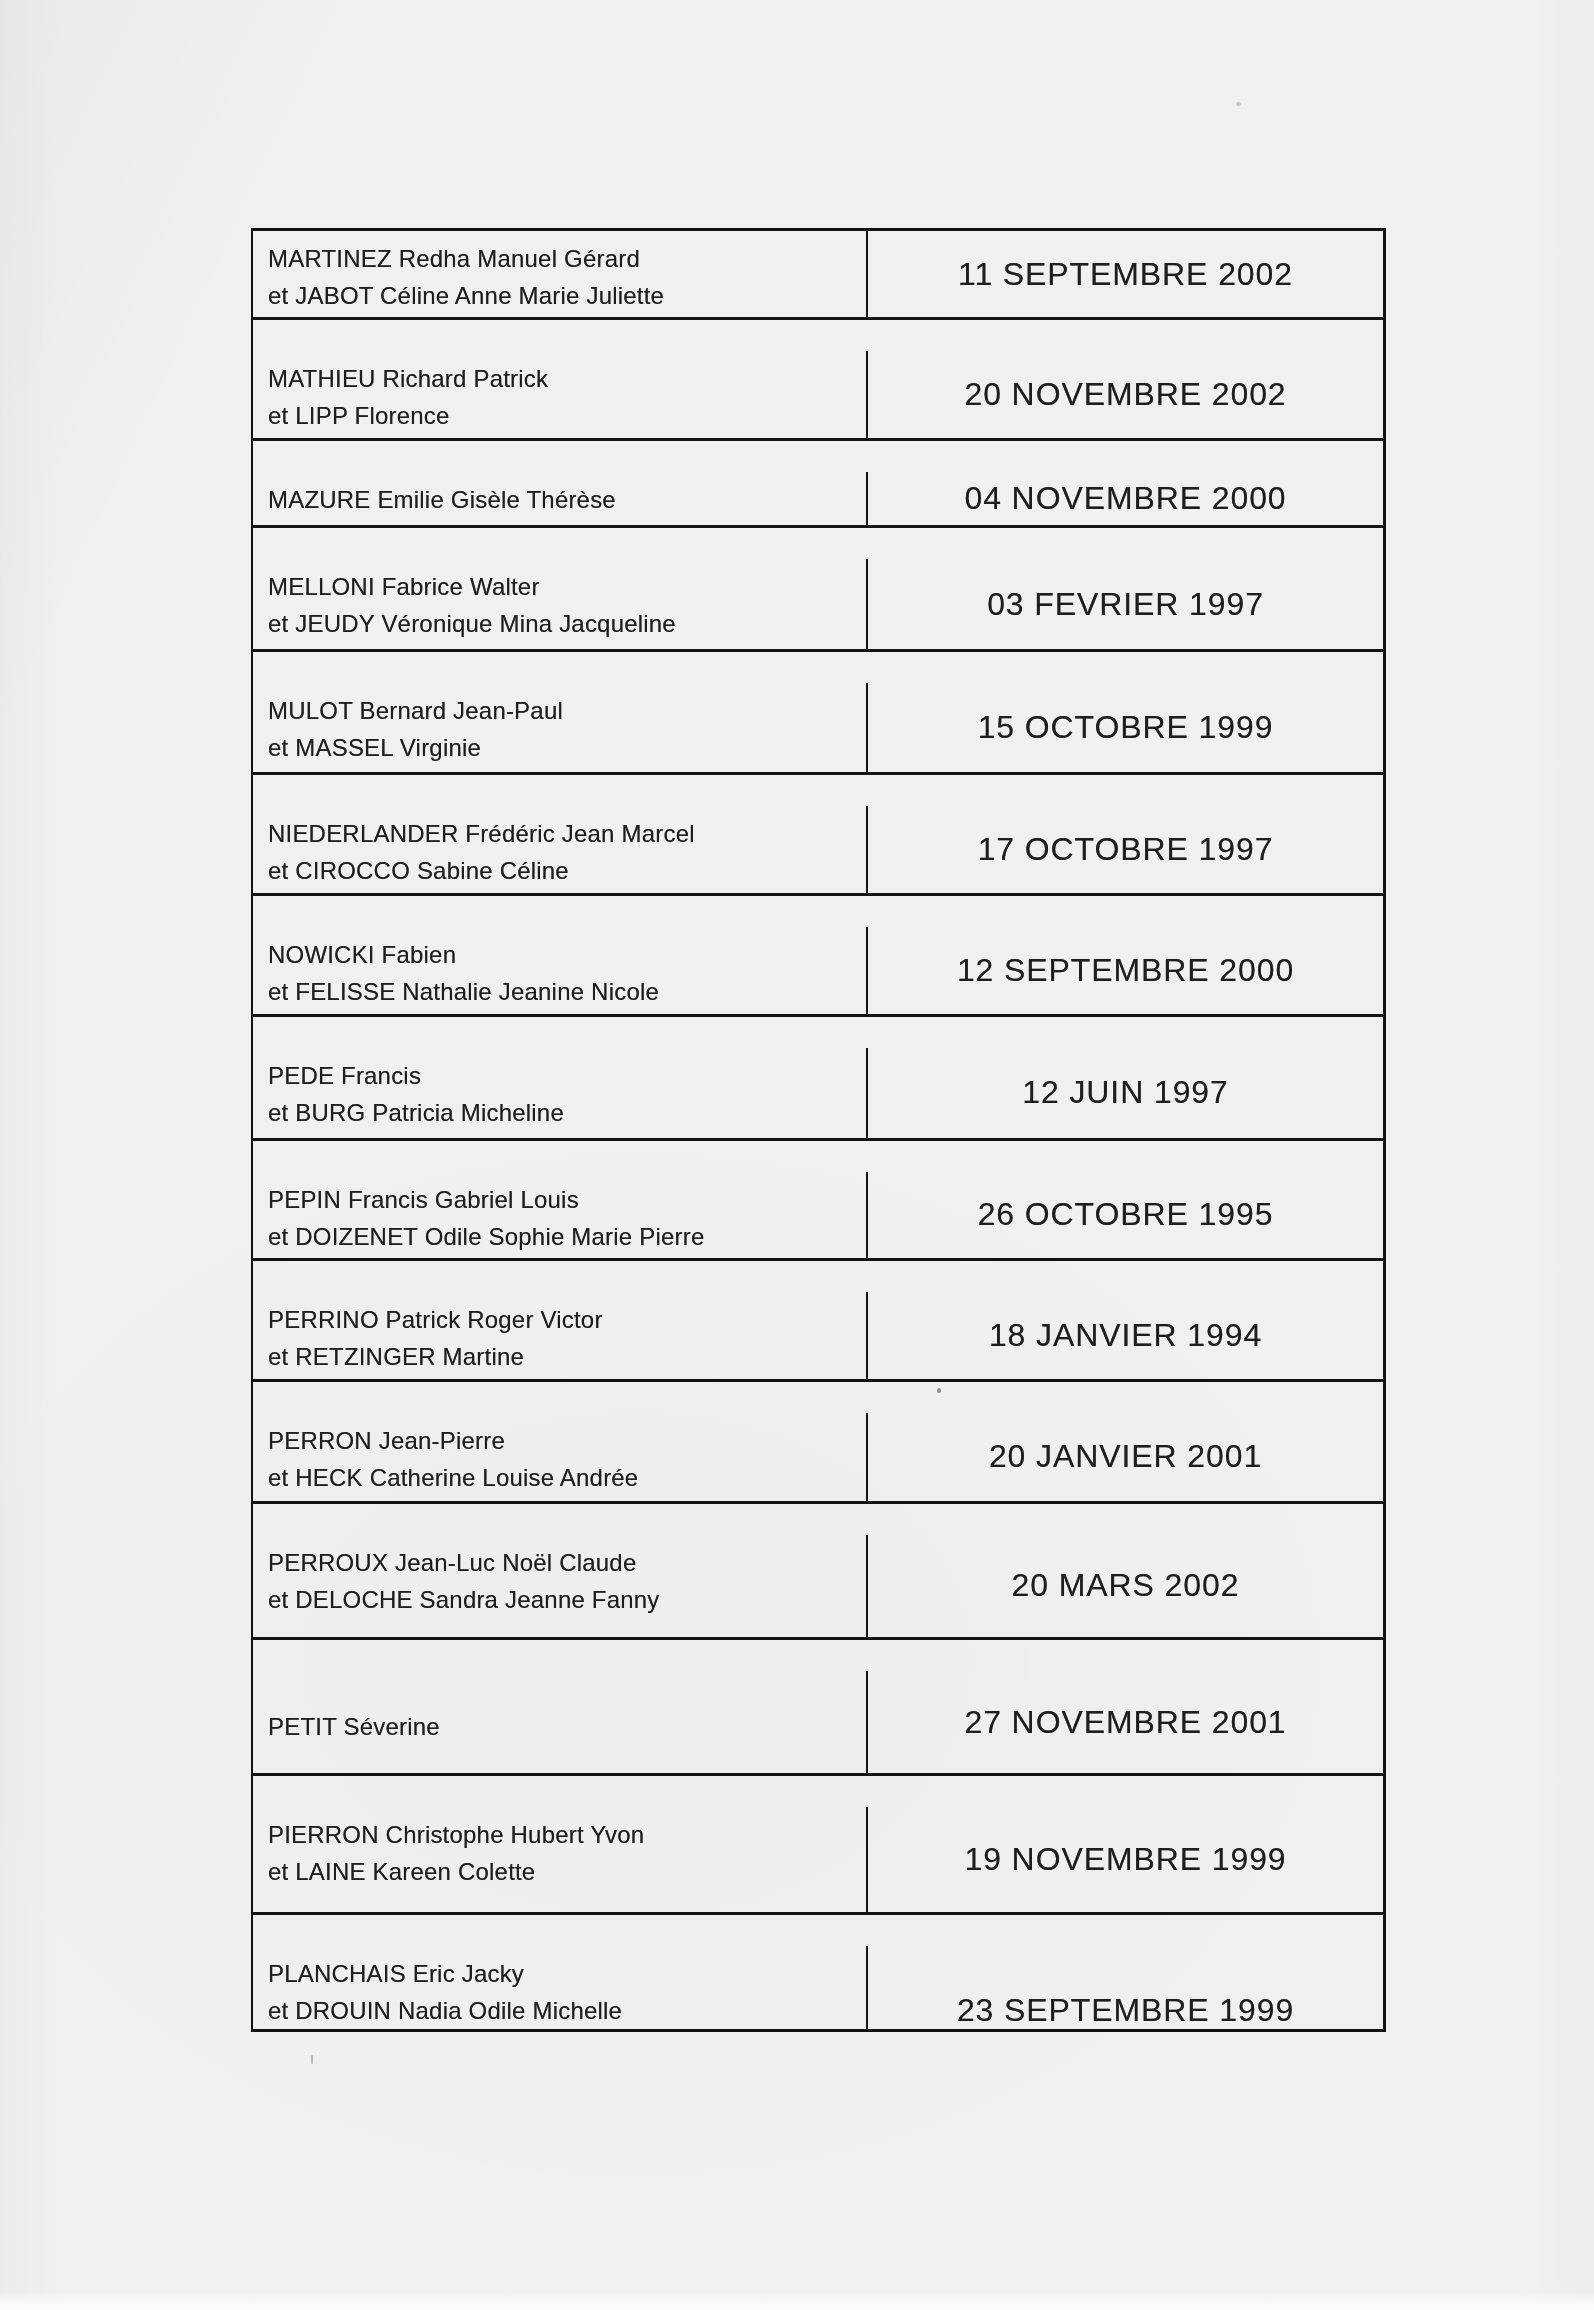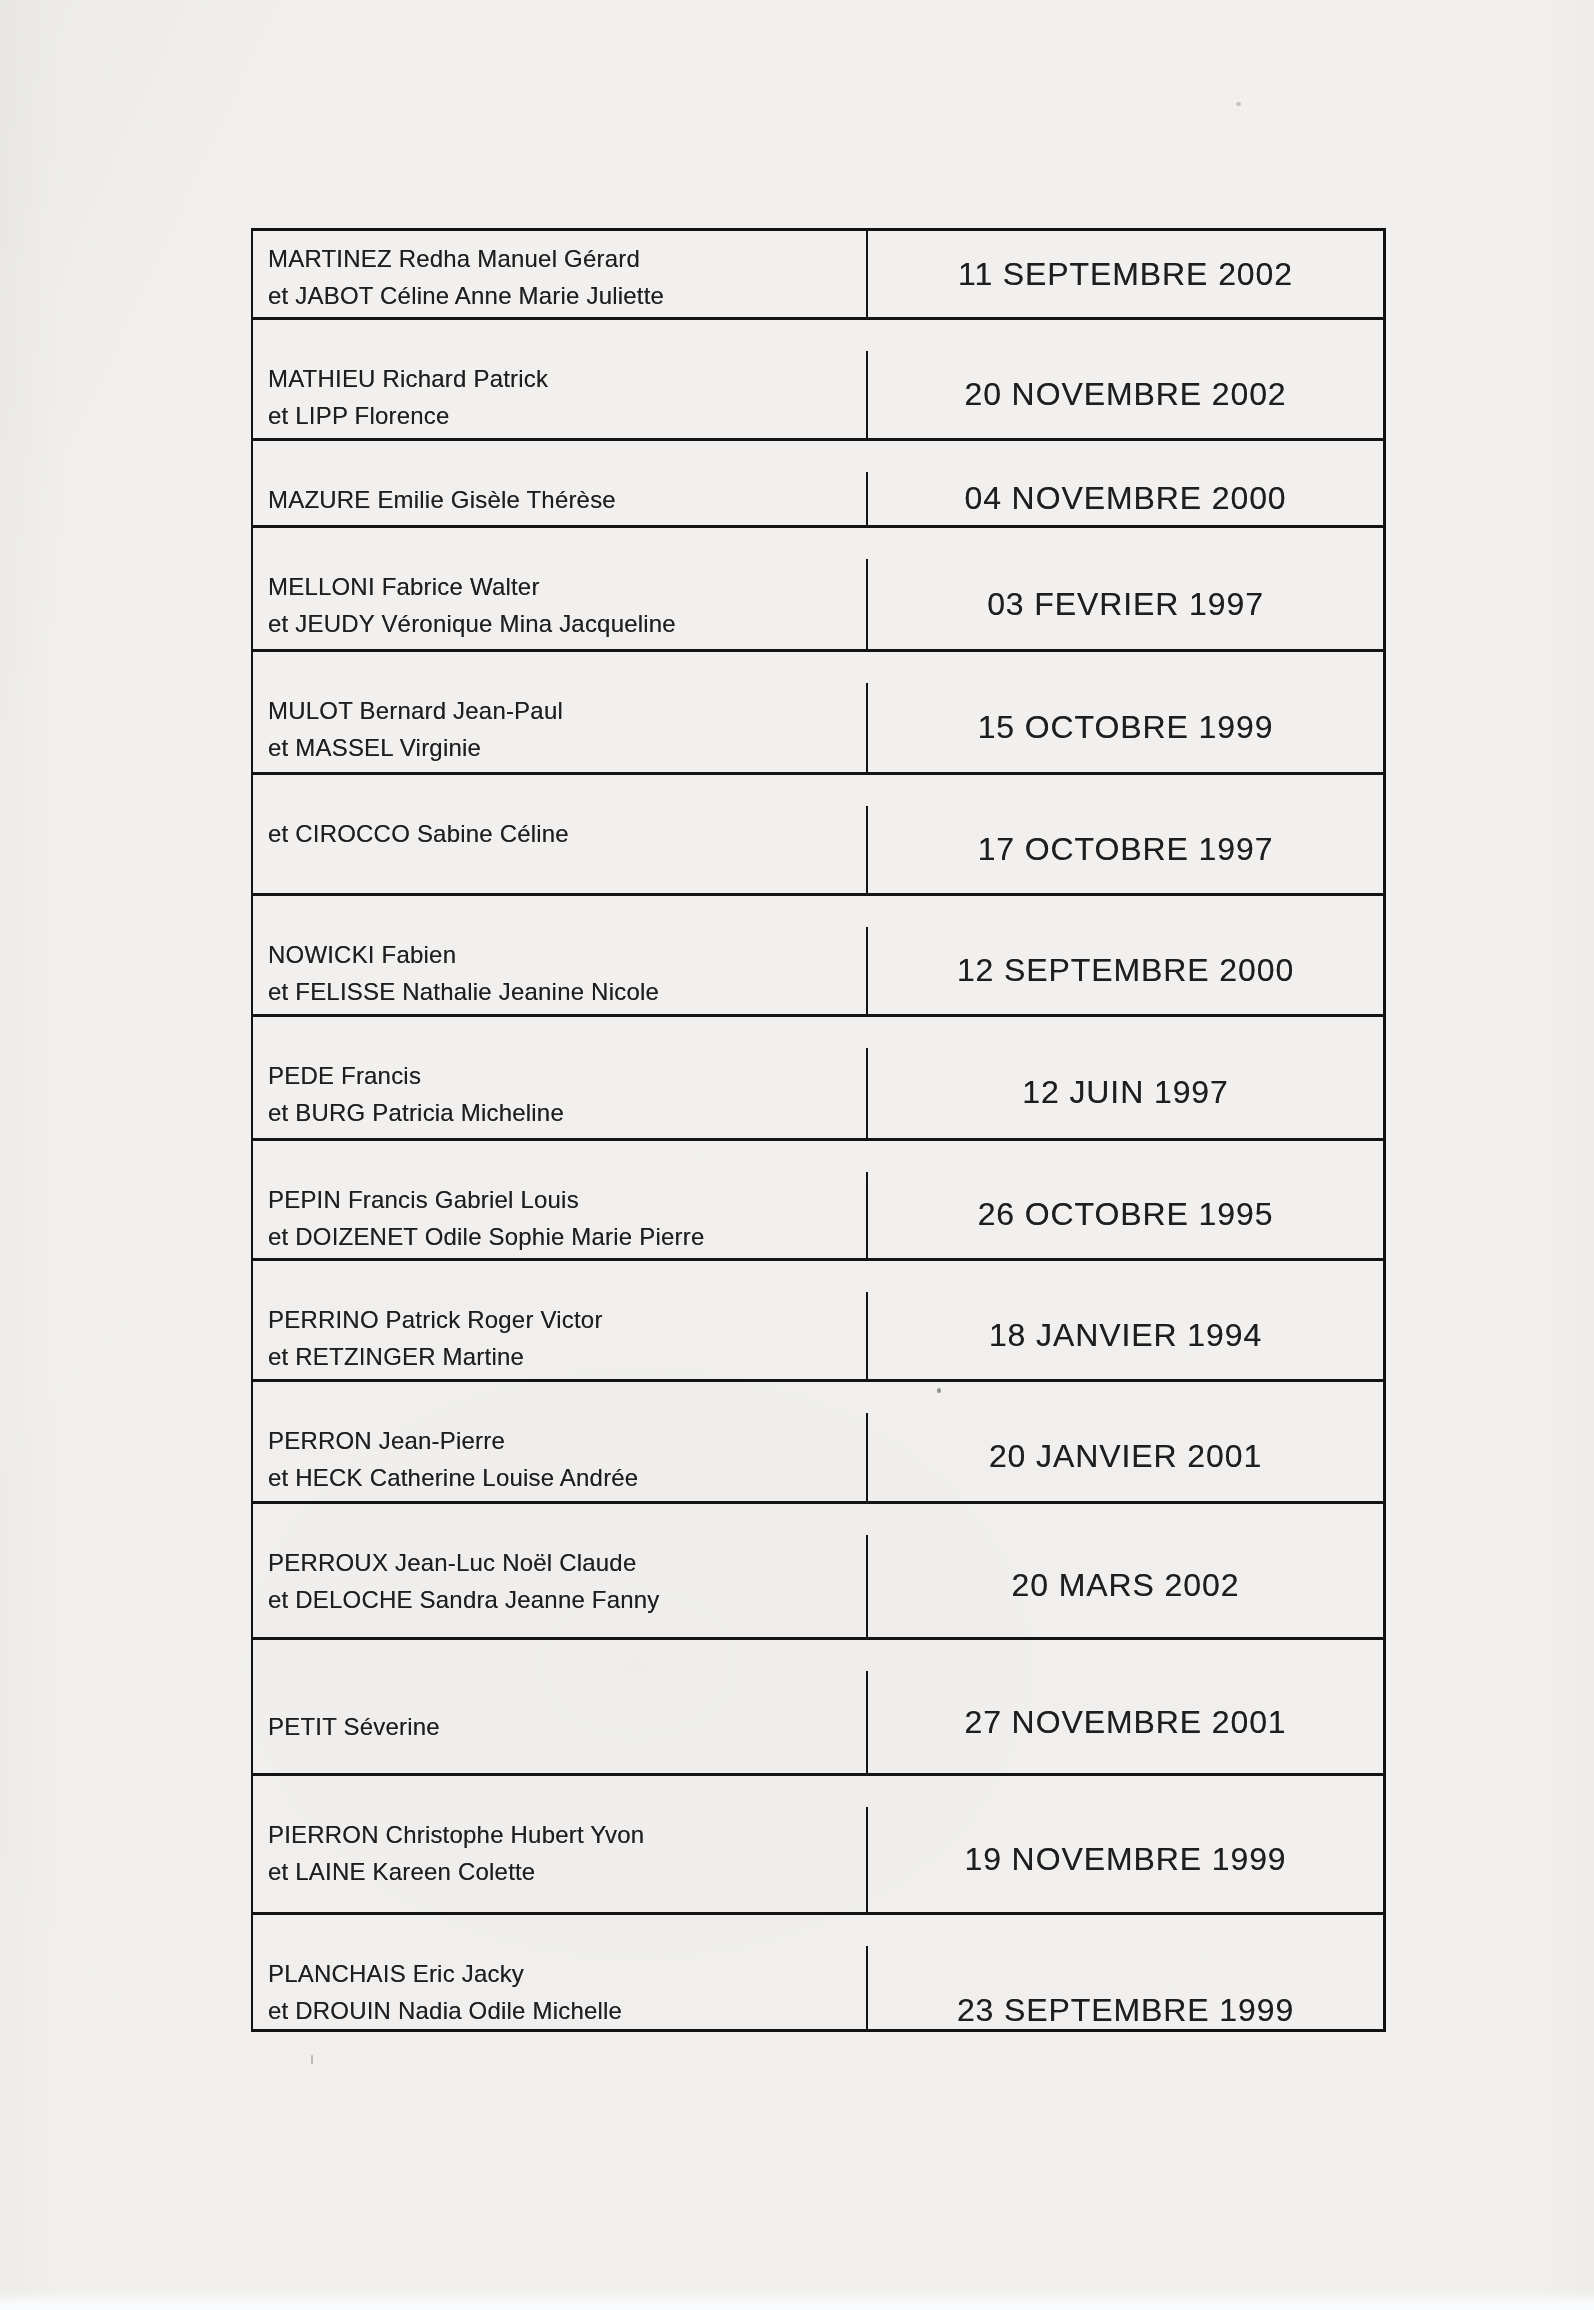--- a/index.html
+++ b/index.html
@@ -137,20 +137,21 @@
     <div class="row" style="height:121px">
       <div class="cell cell-names">
         <div class="name-line">MULOT Bernard Jean-Paul</div>
         <div class="name-line">et MASSEL Virginie</div>
       </div>
       <div class="cell cell-date">15 OCTOBRE 1999</div>
     </div>
 
     <div class="row" style="height:118px">
       <div class="cell cell-names">
+        <div class="name-line">NIEDERLANDER Frédéric Jean Marcel</div>
         <div class="name-line">et CIROCCO Sabine Céline</div>
       </div>
       <div class="cell cell-date">17 OCTOBRE 1997</div>
     </div>
 
     <div class="row" style="height:118px">
       <div class="cell cell-names">
         <div class="name-line">NOWICKI Fabien</div>
         <div class="name-line">et FELISSE Nathalie Jeanine Nicole</div>
       </div>

